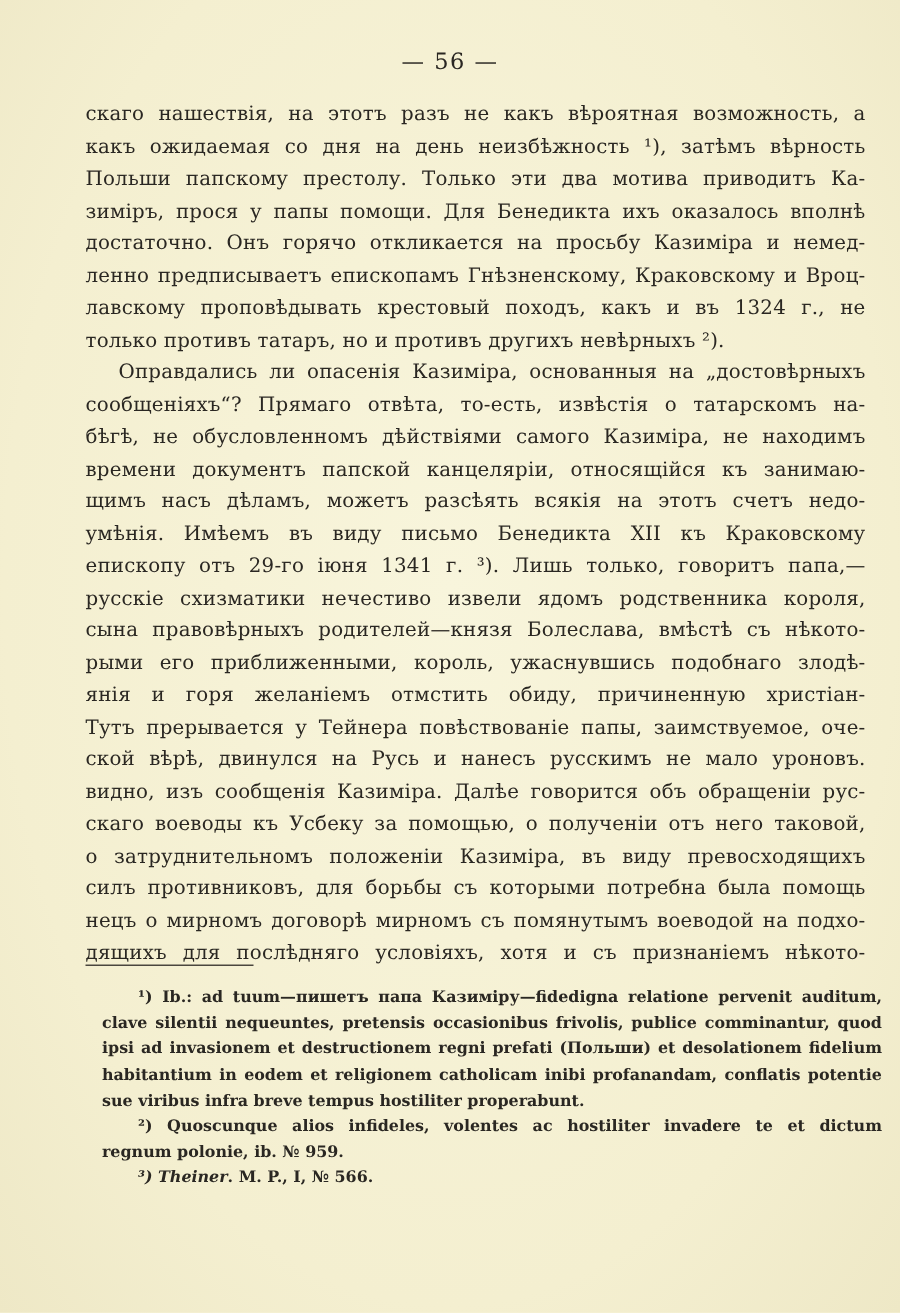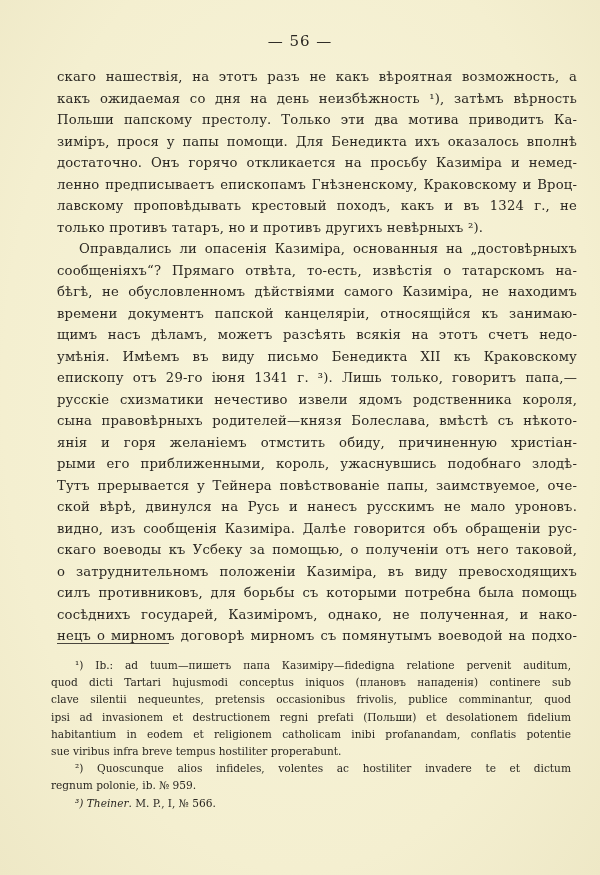--- a/index.html
+++ b/index.html
@@ -27,21 +27,21 @@
     text-align: justify; text-align-last: justify;
     letter-spacing: 0.15px;
   }
   .line.last { text-align-last: left; }
   .line.indent { padding-left: 22px; }
   .rule {
     position: absolute; left: 57px; top: 643px; width: 112px;
     border-top: 1px solid #4a463e;
   }
   .footnotes {
-    position: absolute; left: 51px; top: 657px; width: 520px;
+    position: absolute; left: 68px; top: 657px; width: 520px; font-weight: bold;
   }
   .fline {
     display: block; height: 17.2px; line-height: 17.2px;
     font-size: 10.6px; white-space: nowrap;
     text-align: justify; text-align-last: justify;
   }
   .fline.last { text-align-last: left; }
   .fline.indent { padding-left: 24px; }
   .fn-marker { font-style: italic; }
   .italic { font-style: italic; }
@@ -64,37 +64,36 @@
     <span class="line last">только противъ татаръ, но и противъ другихъ невѣрныхъ ²).</span>
     <span class="line indent">Оправдались ли опасенія Казиміра, основанныя на „достовѣрныхъ</span>
     <span class="line">сообщеніяхъ“? Прямаго отвѣта, то-есть, извѣстія о татарскомъ на-</span>
     <span class="line">бѣгѣ, не обусловленномъ дѣйствіями самого Казиміра, не находимъ</span>
     <span class="line">времени документъ папской канцеляріи, относящійся къ занимаю-</span>
     <span class="line">щимъ насъ дѣламъ, можетъ разсѣять всякія на этотъ счетъ недо-</span>
     <span class="line">умѣнія. Имѣемъ въ виду письмо Бенедикта XII къ Краковскому</span>
     <span class="line">епископу отъ 29-го іюня 1341 г. ³). Лишь только, говоритъ папа,—</span>
     <span class="line">русскіе схизматики нечестиво извели ядомъ родственника короля,</span>
     <span class="line">сына правовѣрныхъ родителей—князя Болеслава, вмѣстѣ съ нѣкото-</span>
+    <span class="line">рыми его приближенными, король, ужаснувшись подобнаго злодѣ-</span>
     <span class="line">янія и горя желаніемъ отмстить обиду, причиненную христіан-</span>
-    <span class="line">рыми его приближенными, король, ужаснувшись подобнаго злодѣ-</span>
     <span class="line">Тутъ прерывается у Тейнера повѣствованіе папы, заимствуемое, оче-</span>
     <span class="line">ской вѣрѣ, двинулся на Русь и нанесъ русскимъ не мало уроновъ.</span>
     <span class="line">видно, изъ сообщенія Казиміра. Далѣе говорится объ обращеніи рус-</span>
     <span class="line">скаго воеводы къ Усбеку за помощью, о полученіи отъ него таковой,</span>
     <span class="line">о затруднительномъ положеніи Казиміра, въ виду превосходящихъ</span>
     <span class="line">силъ противниковъ, для борьбы съ которыми потребна была помощь</span>
-    <span class="line">сосѣднихъ государей, Казиміромъ, однако, не полученная, и нако-</span>
     <span class="line">нецъ о мирномъ договорѣ мирномъ съ помянутымъ воеводой на подхо-</span>
+    <span class="line">дящихъ для послѣдняго условіяхъ, хотя и съ признаніемъ нѣкото-</span>
   </div>
 
   <div class="rule"></div>
 
   <div class="footnotes">
     <span class="fline indent">¹) Ib.: ad tuum—пишетъ папа Казиміру—fidedigna relatione pervenit auditum,</span>
-    <span class="fline">quod dicti Tartari hujusmodi conceptus iniquos (плановъ нападенія) continere sub</span>
     <span class="fline">clave silentii nequeuntes, pretensis occasionibus frivolis, publice comminantur, quod</span>
     <span class="fline">ipsi ad invasionem et destructionem regni prefati (Польши) et desolationem fidelium</span>
     <span class="fline">habitantium in eodem et religionem catholicam inibi profanandam, conflatis potentie</span>
     <span class="fline last">sue viribus infra breve tempus hostiliter properabunt.</span>
     <span class="fline indent">²) Quoscunque alios infideles, volentes ac hostiliter invadere te et dictum</span>
     <span class="fline last">regnum polonie, ib. № 959.</span>
     <span class="fline indent last"><span class="fn-marker">³)</span> <span class="italic">Theiner</span><span>. M. P., I, № 566.</span></span>
   </div>
 
 </div>

